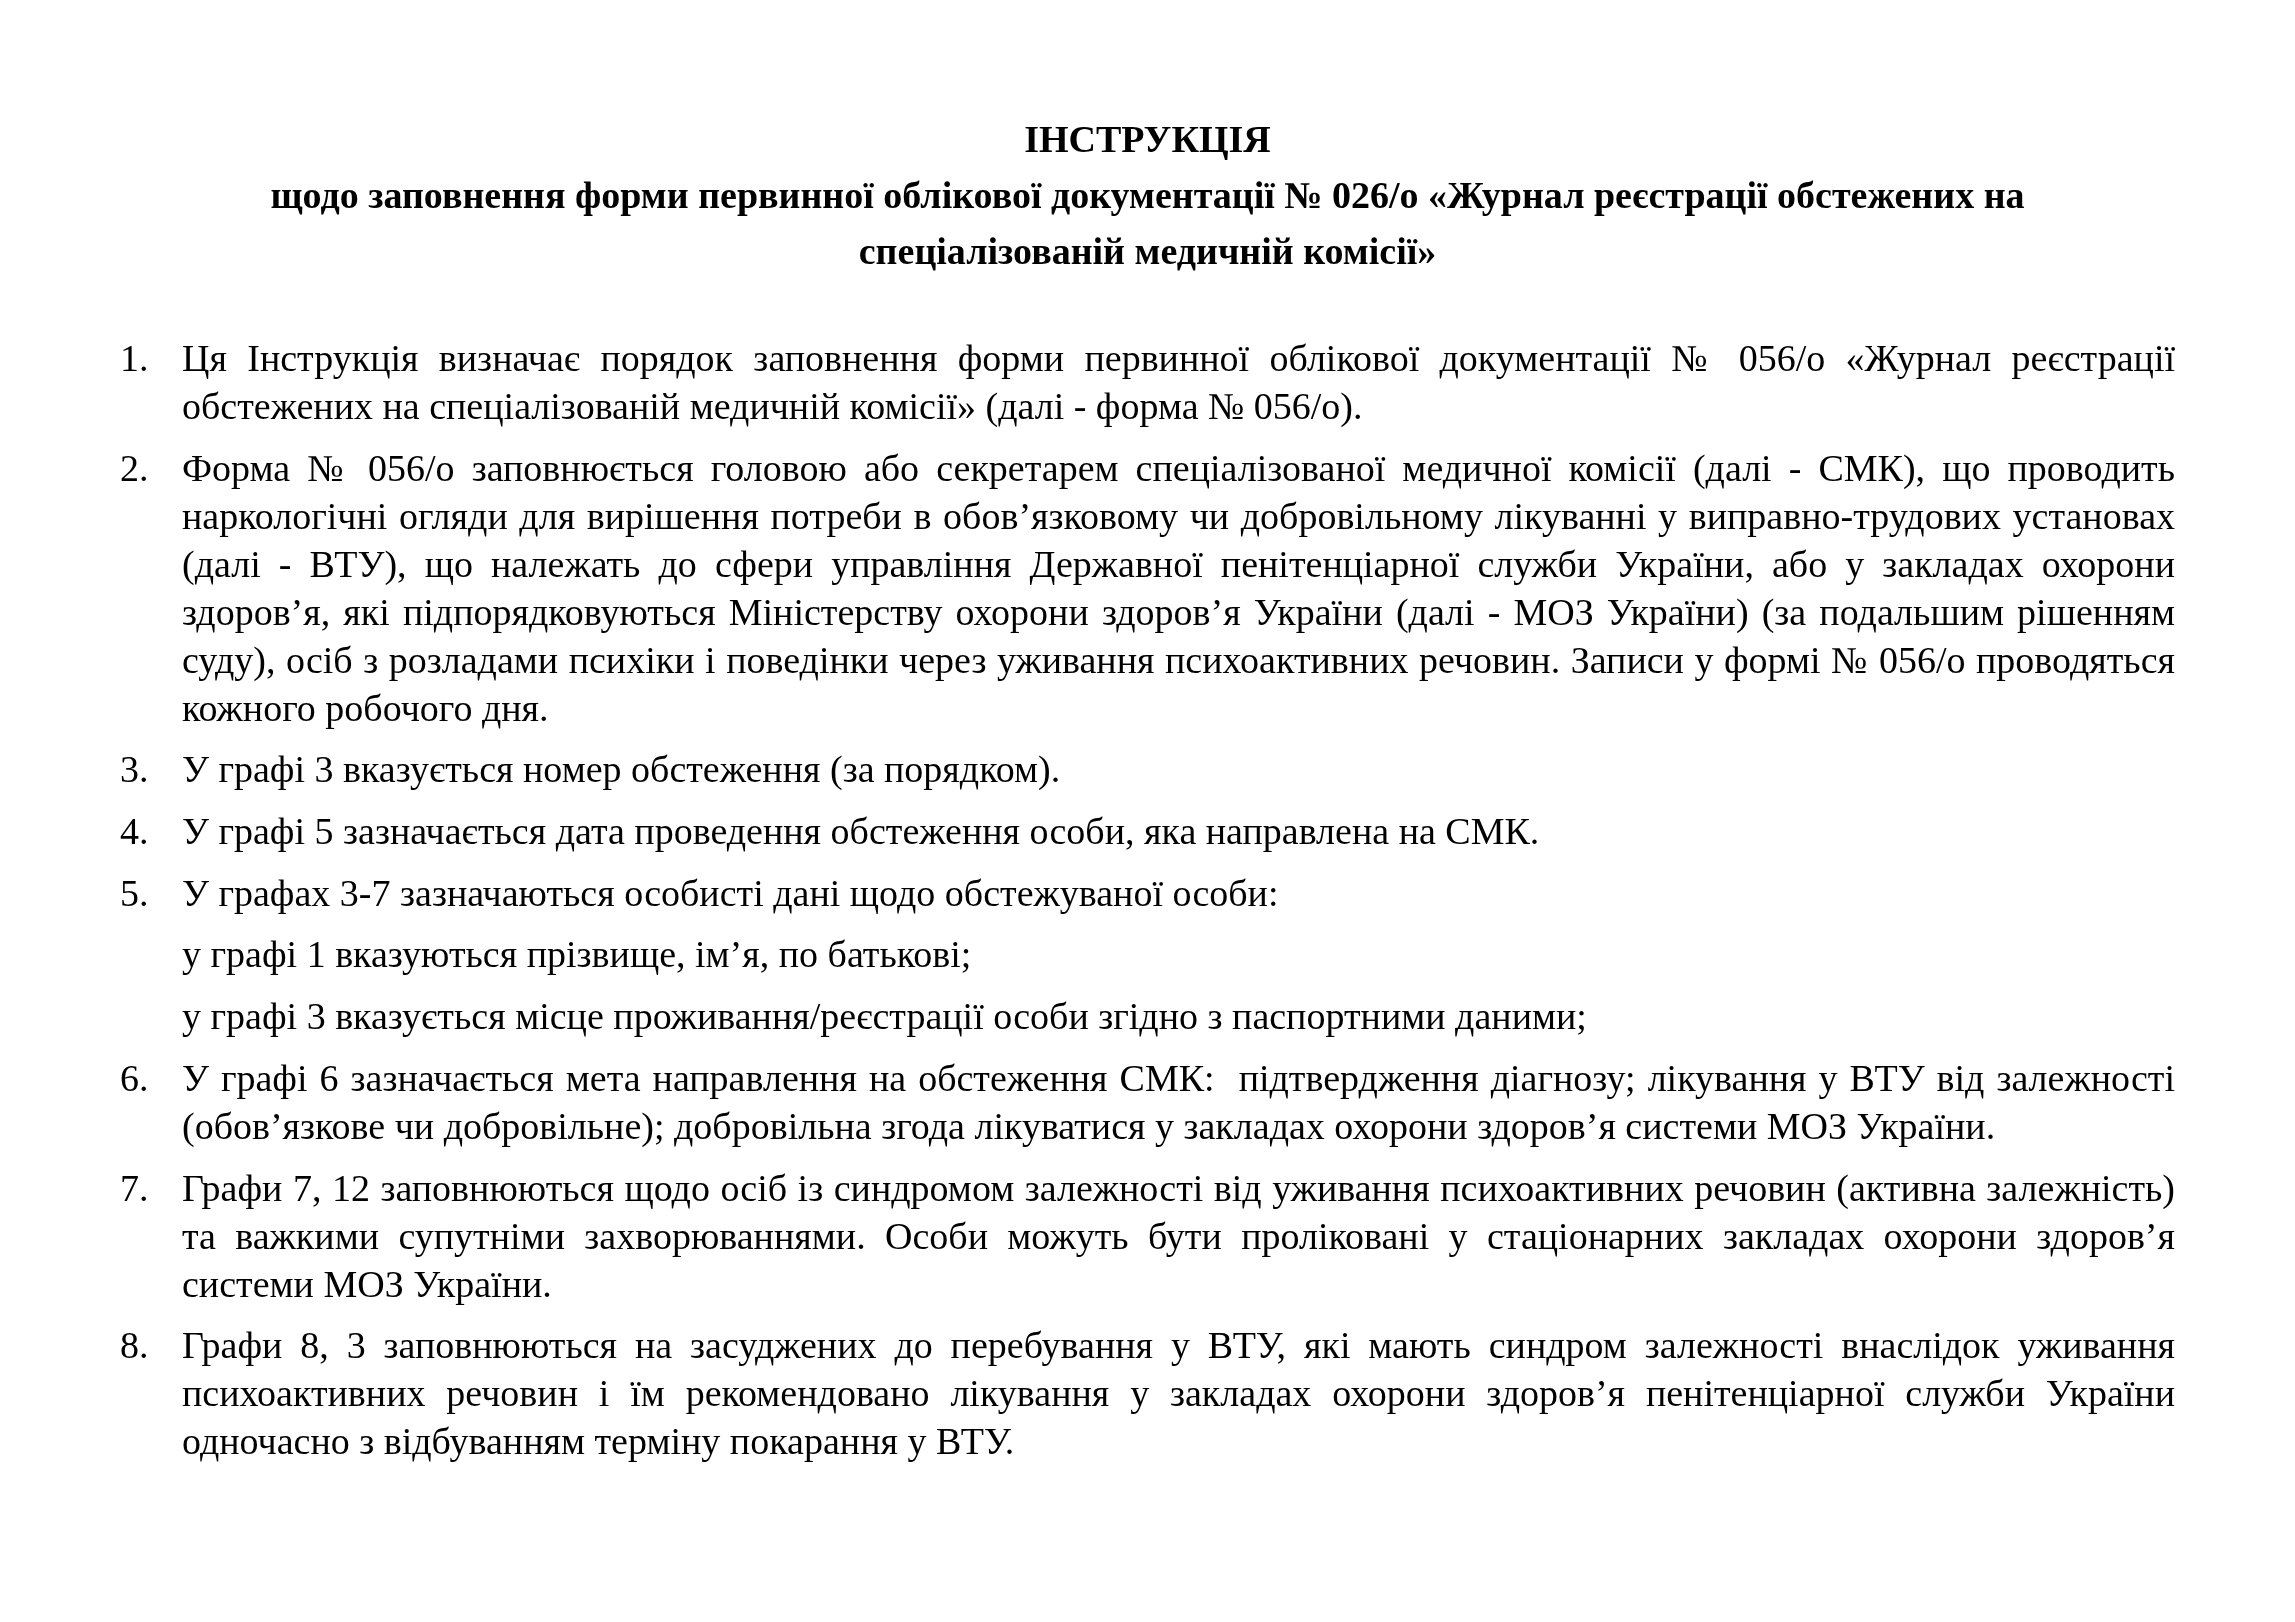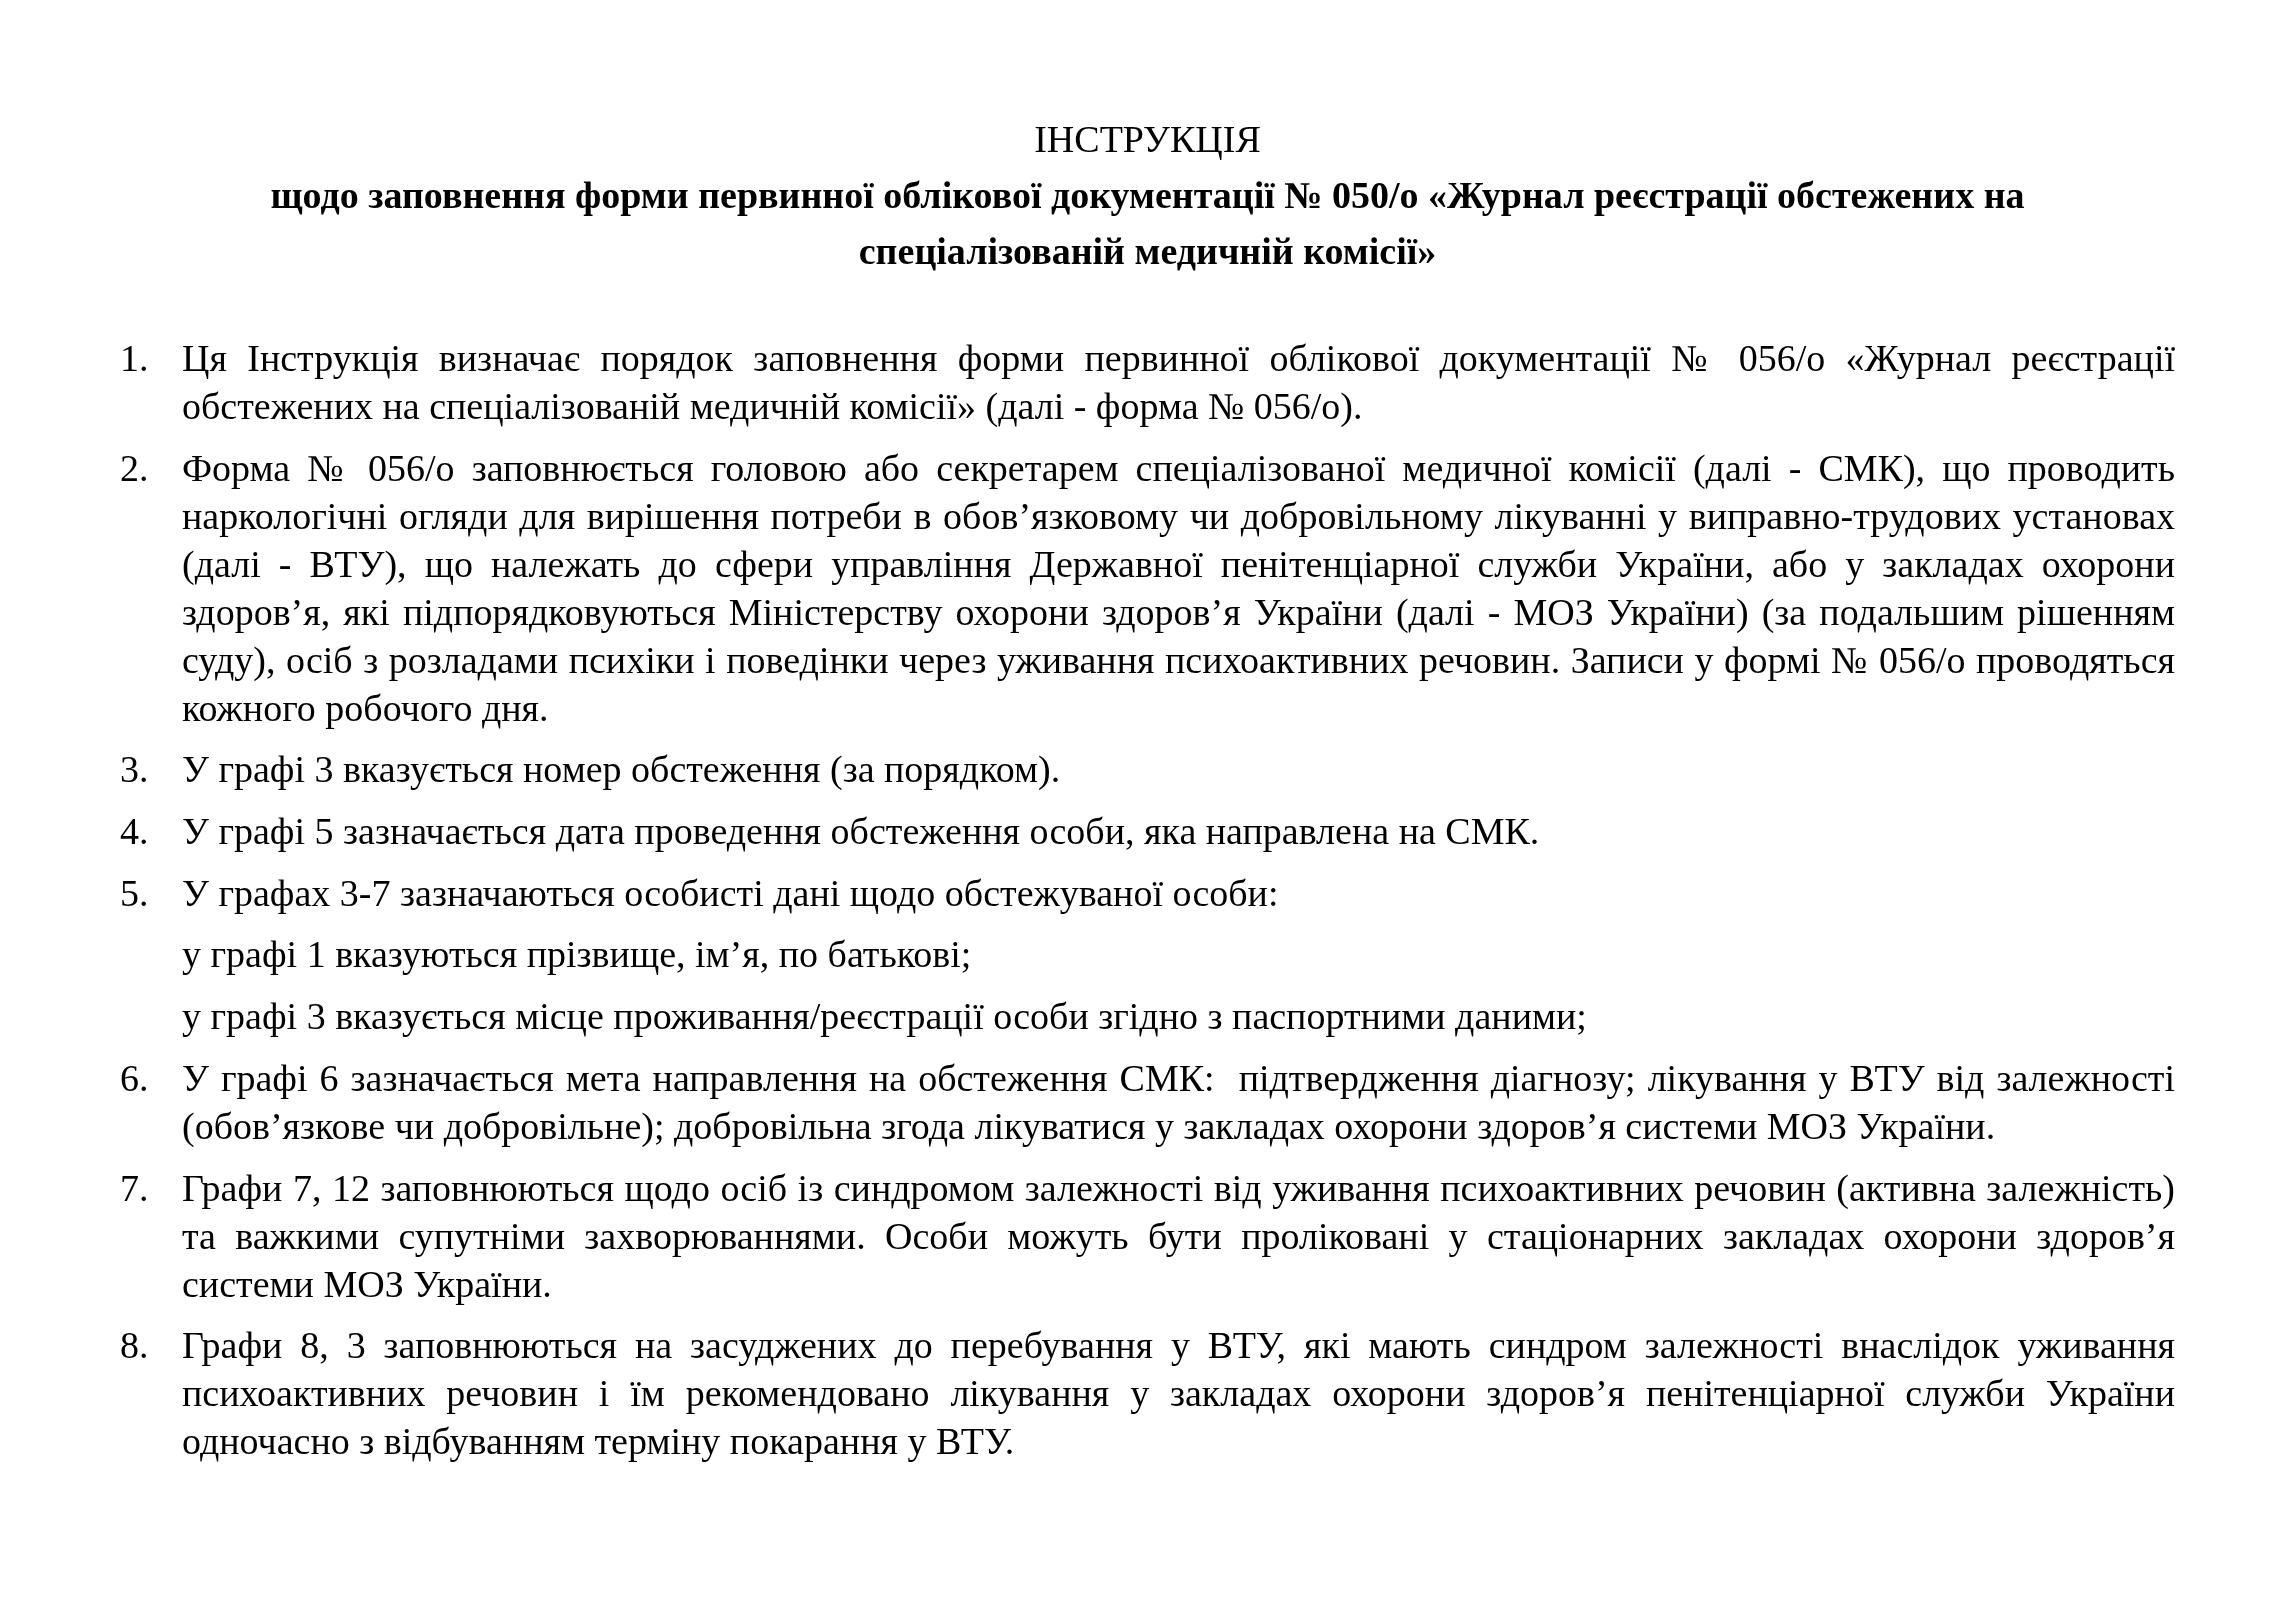--- a/index.html
+++ b/index.html
@@ -18,21 +18,21 @@
   }
   .page {
     box-sizing: border-box;
     width: 2295px;
     height: 1623px;
     padding: 111px 120px 0 120px;
   }
   .doc-title {
     margin: 0;
     text-align: center;
-    font-weight: normal;
+    font-weight: bold;
     font-size: 38px;
     line-height: 56px;
   }
   .doc-subtitle {
     margin: 0 auto;
     max-width: 1852px;
     text-align: center;
     font-weight: bold;
     font-size: 38px;
     line-height: 56px;
@@ -53,21 +53,21 @@
     top: 0;
     white-space: pre;
   }
 </style>
 </head>
 <body>
 
 <div class="page">
 
   <h1 class="doc-title">ІНСТРУКЦІЯ</h1>
-  <h2 class="doc-subtitle">щодо заповнення форми первинної облікової документації № 050/о «Журнал реєстрації обстежених на спеціалізованій медичній комісії»</h2>
+  <h2 class="doc-subtitle">щодо заповнення форми первинної облікової документації № 026/о «Журнал реєстрації обстежених на спеціалізованій медичній комісії»</h2>
 
   <div class="doc-body">
 
     <p class="item">
       <span class="num">1.</span>
       <span>Ця Інструкція визначає порядок заповнення форми первинної облікової документації № 056/о «Журнал реєстрації обстежених на спеціалізованій медичній комісії» (далі - форма № 056/о).</span>
     </p>
 
     <p class="item">
       <span class="num">2.</span>

